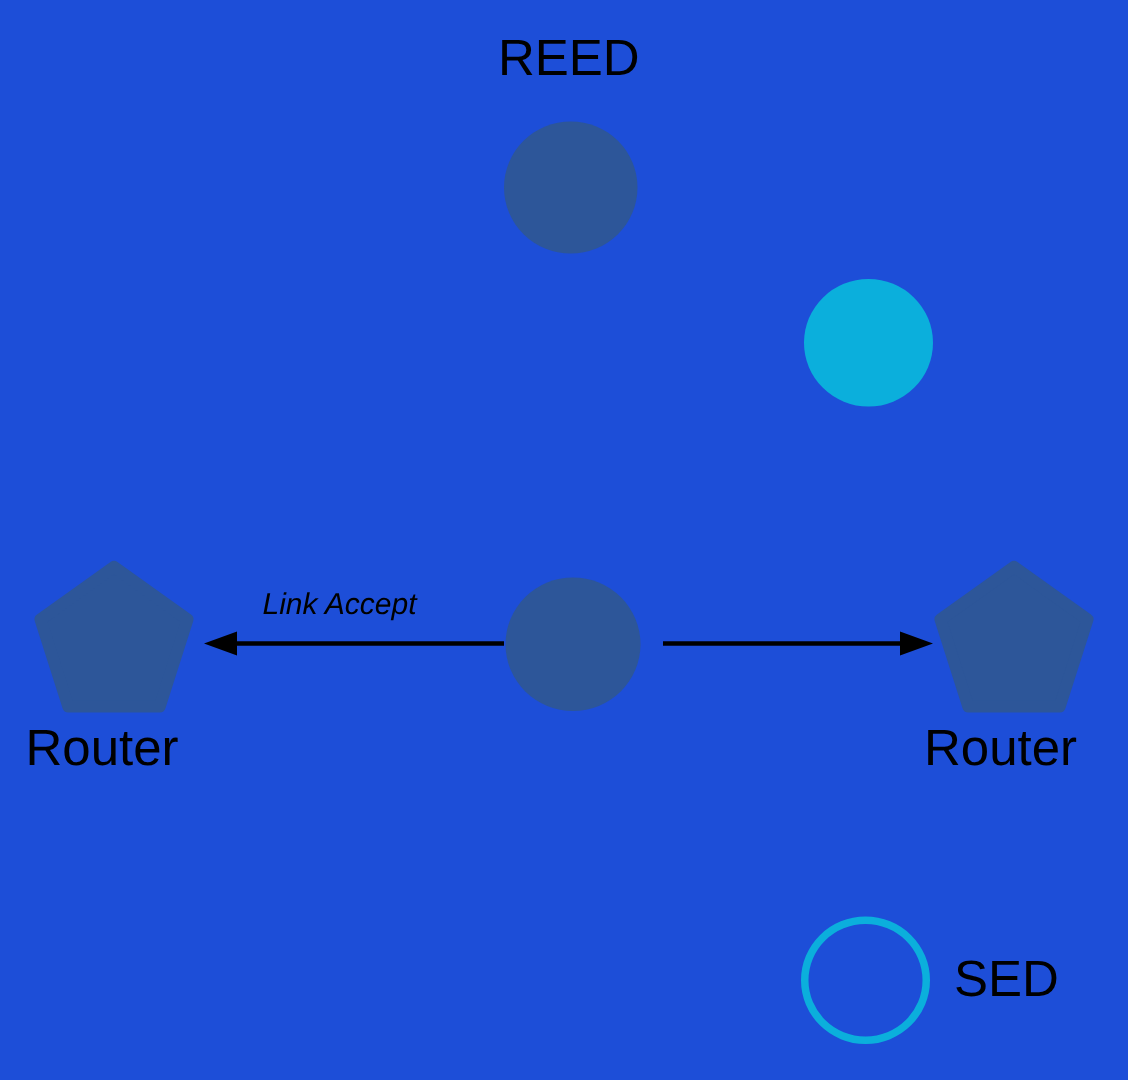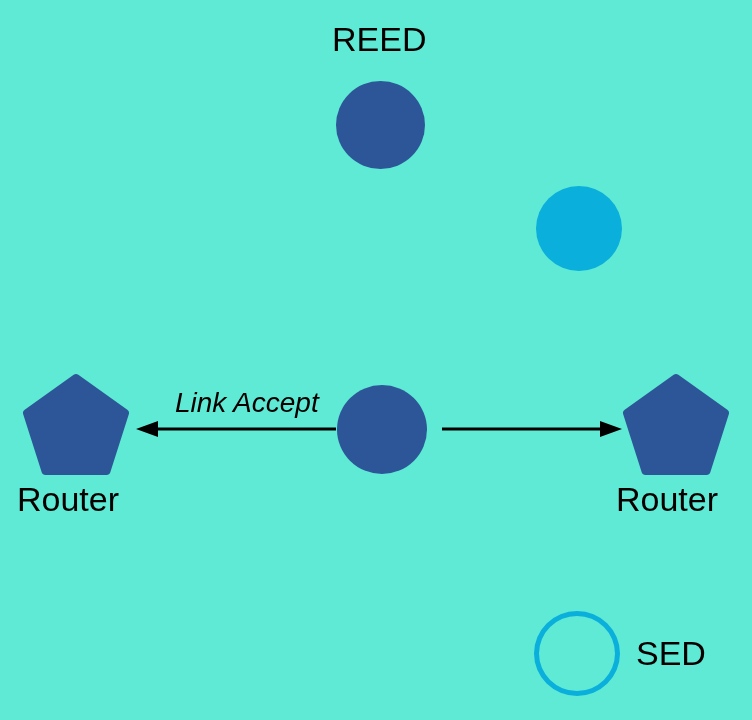--- a/index.html
+++ b/index.html
@@ -8,36 +8,36 @@
     background: #ffffff;
   }
   body {
     font-family: "Liberation Sans", sans-serif;
     -webkit-font-smoothing: antialiased;
   }
   #canvas {
     position: relative;
     width: 752px;
     height: 720px;
-    background: #5eead4;
+    background: #1d4ed8;
     overflow: hidden;
   }
   .node-label {
     position: absolute;
     font-family: "Liberation Sans", sans-serif;
     font-size: 34px;
     line-height: 34px;
     color: #000000;
     white-space: nowrap;
     letter-spacing: 0px;
   }
   .edge-label {
     position: absolute;
     font-family: "Liberation Sans", sans-serif;
-    font-size: 28px;
+    font-size: 20px;
     line-height: 22px;
     font-style: italic;
     color: #000000;
     white-space: nowrap;
   }
   .shape {
     position: absolute;
   }
   .circle-filled {
     border-radius: 50%;

